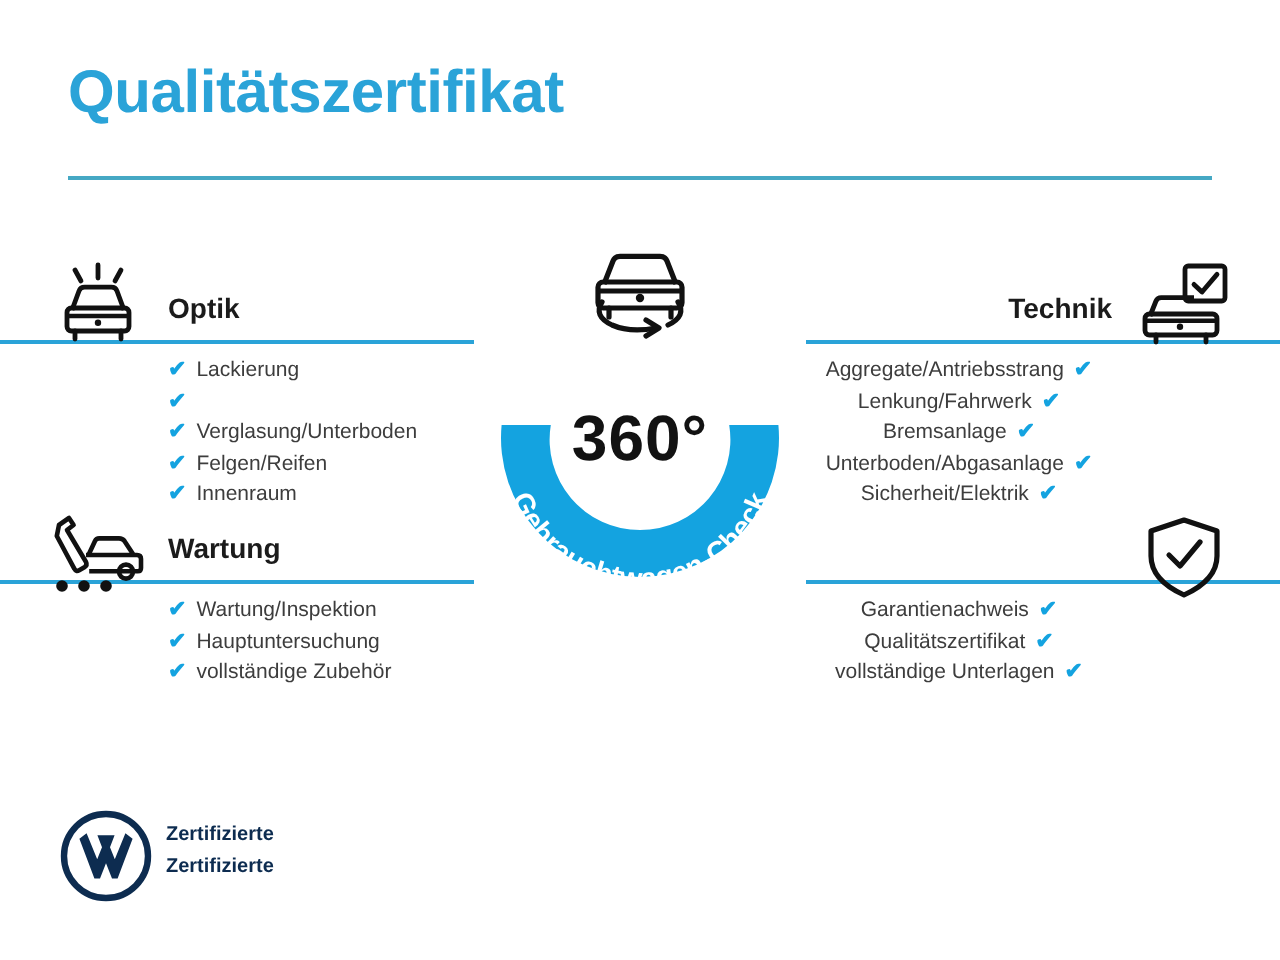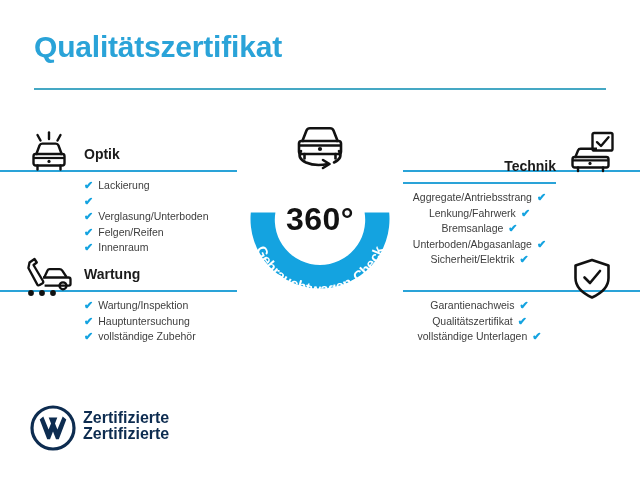--- a/index.html
+++ b/index.html
@@ -97,21 +97,21 @@
   
   .sec-left .sec-title { text-align: left; }
   .sec-left .sec-list li { justify-content: flex-start; }
   
   .sec-right .sec-title { text-align: right; }
   .sec-right .sec-list li { justify-content: center; }
 
   
   #sec-optik   { left: 84px;  top: 144px; width: 153px; }
   #sec-wartung { left: 84px;  top: 264px; width: 153px; }
-  #sec-technik { left: 403px; top: 156px; width: 153px; }
+  #sec-technik { left: 403px; top: 144px; width: 153px; }
   #sec-garantie{ left: 403px; top: 264px; width: 153px; }
 
   
   .sec-icon { position: absolute; }
   #icon-optik    { left: 25px;  top: 131px; }
   #icon-wartung  { left: 22px;  top: 256px; }
   #icon-technik  { left: 567px; top: 131px; }
   #icon-garantie { left: 572px; top: 258px; }
 
   
@@ -142,21 +142,21 @@
     width: 60px;
     height: 50px;
   }
 
   
   #vw-logo { position: absolute; left: 30px; top: 405px; }
   #vw-text {
     position: absolute;
     left: 83px;
     top: 410px;
-    font-size: 16px;
+    font-size: 10px;
     font-weight: bold;
     color: #0d2c50;
     line-height: 16px;
     white-space: nowrap;
   }
   #vw-text .ln { display: block; }
 </style>
 </head>
 <body>
 

